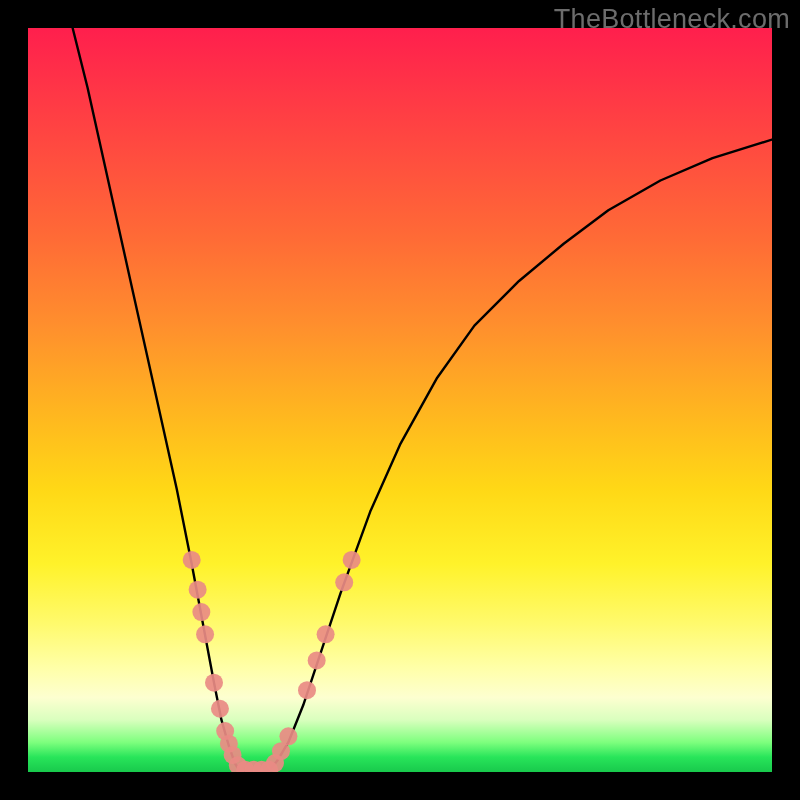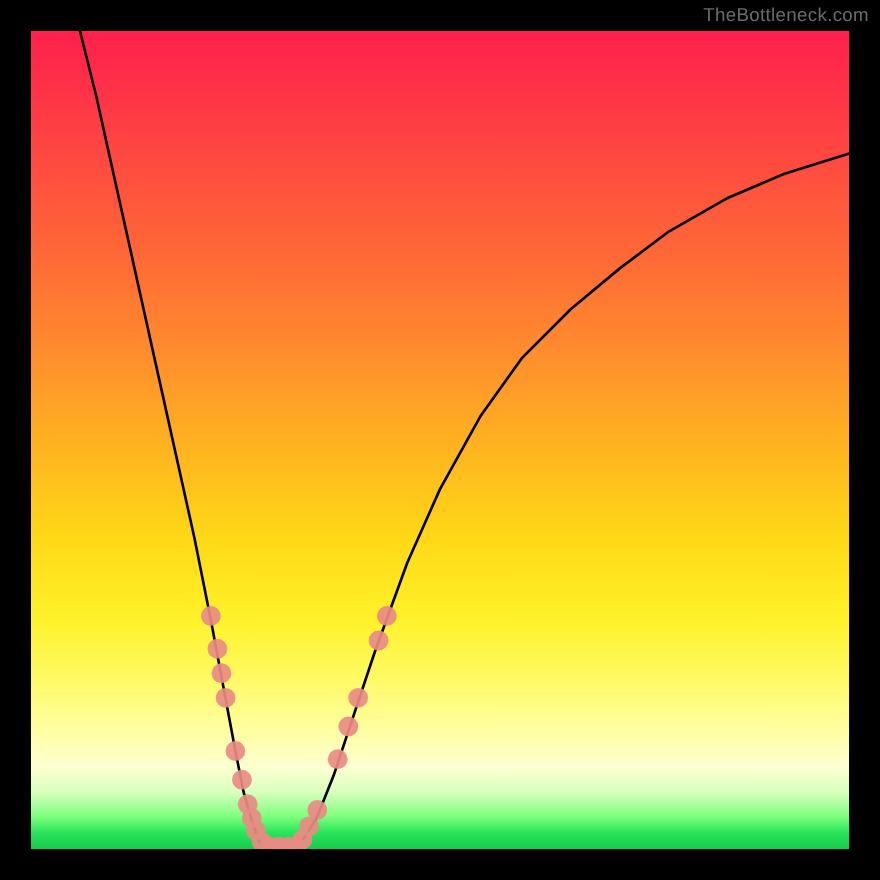--- a/index.html
+++ b/index.html
@@ -16,21 +16,21 @@
     width: 800px;
     height: 800px;
     background: #000;
     box-sizing: border-box;
   }
   .watermark {
     position: absolute;
     top: 4px;
     right: 10px;
     color: #6c6c6c;
-    font-size: 17px;
+    font-size: 27px;
     font-weight: 500;
     letter-spacing: 0.3px;
     user-select: none;
   }
   .plot-area {
     position: absolute;
     left: 28px;
     top: 28px;
     width: 744px;
     height: 744px;

